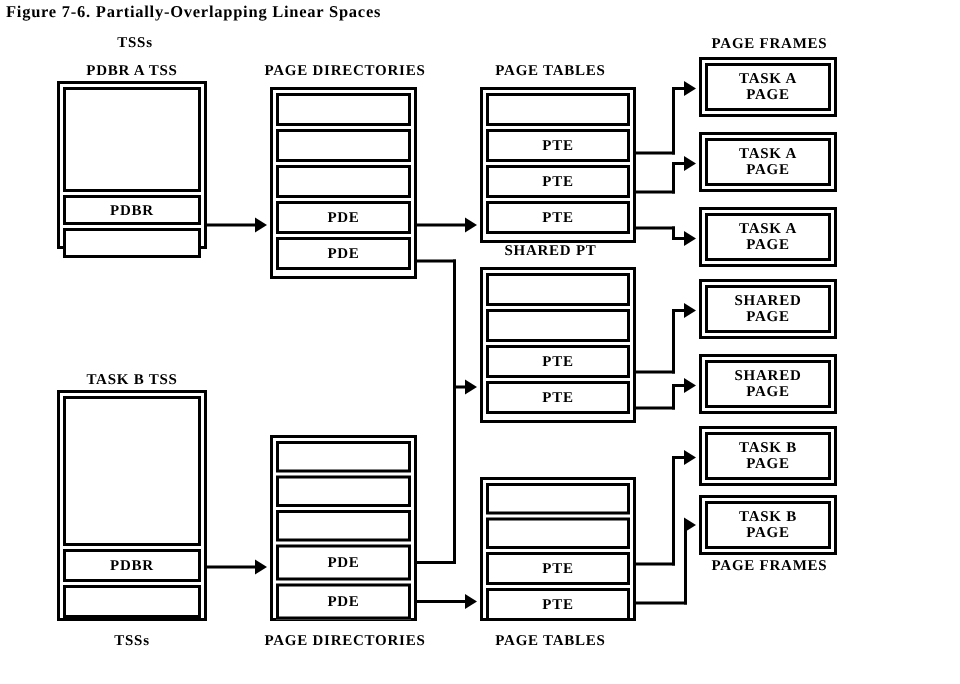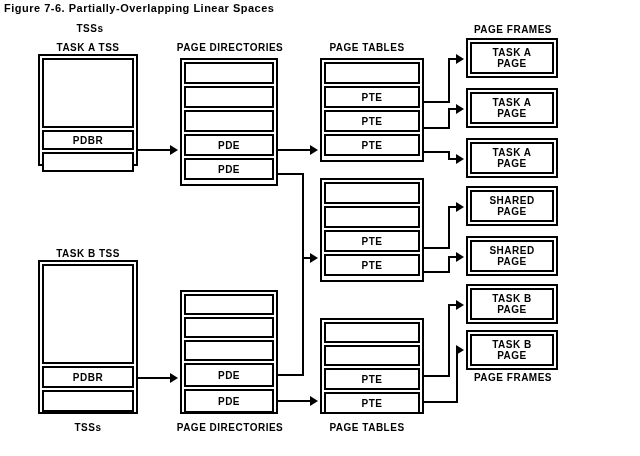--- a/index.html
+++ b/index.html
@@ -5,21 +5,21 @@
   html, body {
     margin: 0;
     padding: 0;
     background: #ffffff;
   }
   #figure {
     position: relative;
     width: 640px;
     height: 456px;
     background: #ffffff;
-    font-family: Liberation Sans, sans-serif;
+    font-family: Liberation Serif, serif;
     color: #000000;
     overflow: hidden;
   }
 
   
   .title {
     position: absolute;
     font-size: 11px;
     font-weight: bold;
     letter-spacing: 0.5px;
@@ -106,28 +106,29 @@
 </style>
 </head>
 <body>
 
 <div id="figure">
 
   <div class="title" style="left:4px; top:2px;">Figure 7-6. Partially-Overlapping Linear Spaces</div>
 
   <div class="collabel" style="left:60px; top:23px; width:60px;">TSSs</div>
 
-  <div class="collabel" style="left:36px; top:42px; width:104px;">TASK A TSS</div>
+  <div class="collabel" style="left:36px; top:42px; width:104px;">PDBR A TSS</div>
 
   <div class="collabel" style="left:160px; top:42px; width:140px;">PAGE DIRECTORIES</div>
 
   <div class="collabel" style="left:312px; top:42px; width:110px;">PAGE TABLES</div>
 
   <div class="collabel" style="left:458px; top:24px; width:110px;">PAGE FRAMES</div>
 
+  <div class="collabel" style="left:312px; top:162px; width:110px;">SHARED PT</div>
 
   <div class="collabel" style="left:36px; top:248px; width:104px;text-align:center;">TASK B TSS</div>
 
   <div class="collabel" style="left:36px; top:422px; width:104px;">TSSs</div>
 
   <div class="collabel" style="left:160px; top:422px; width:140px;">PAGE DIRECTORIES</div>
 
   <div class="collabel" style="left:312px; top:422px; width:110px;">PAGE TABLES</div>
 
   <div class="collabel" style="left:458px; top:372px; width:110px;">PAGE FRAMES</div>

